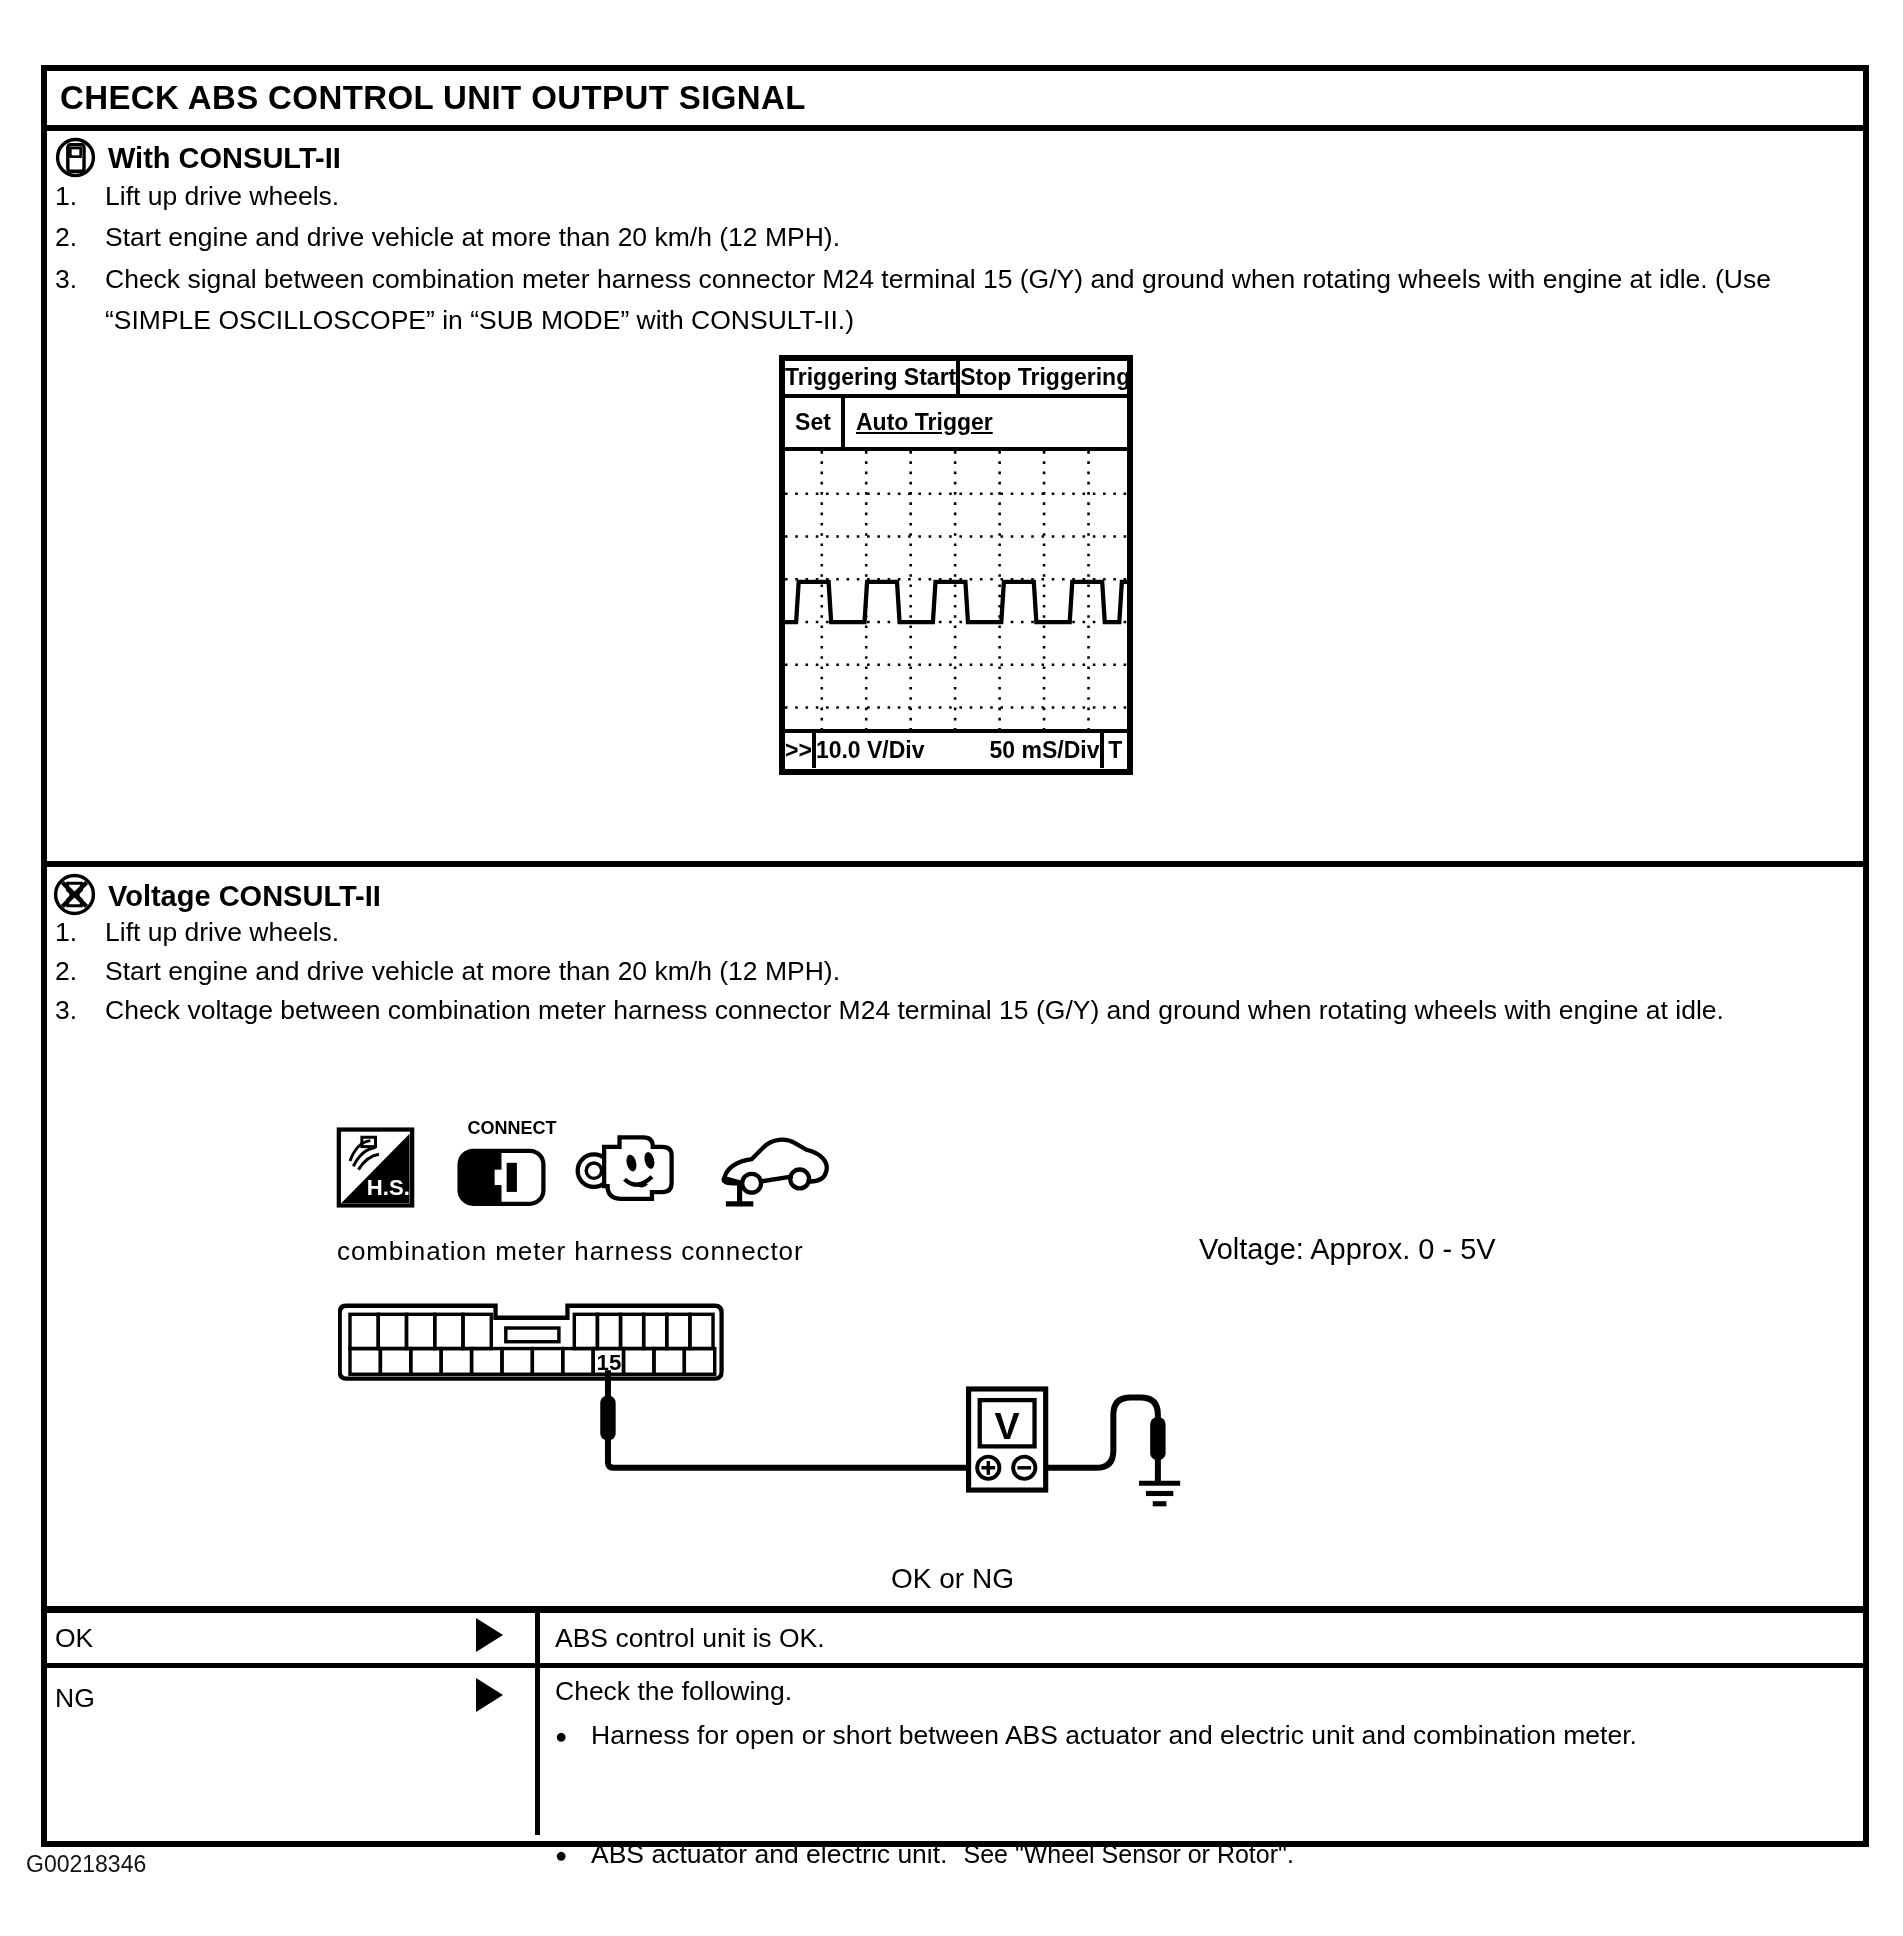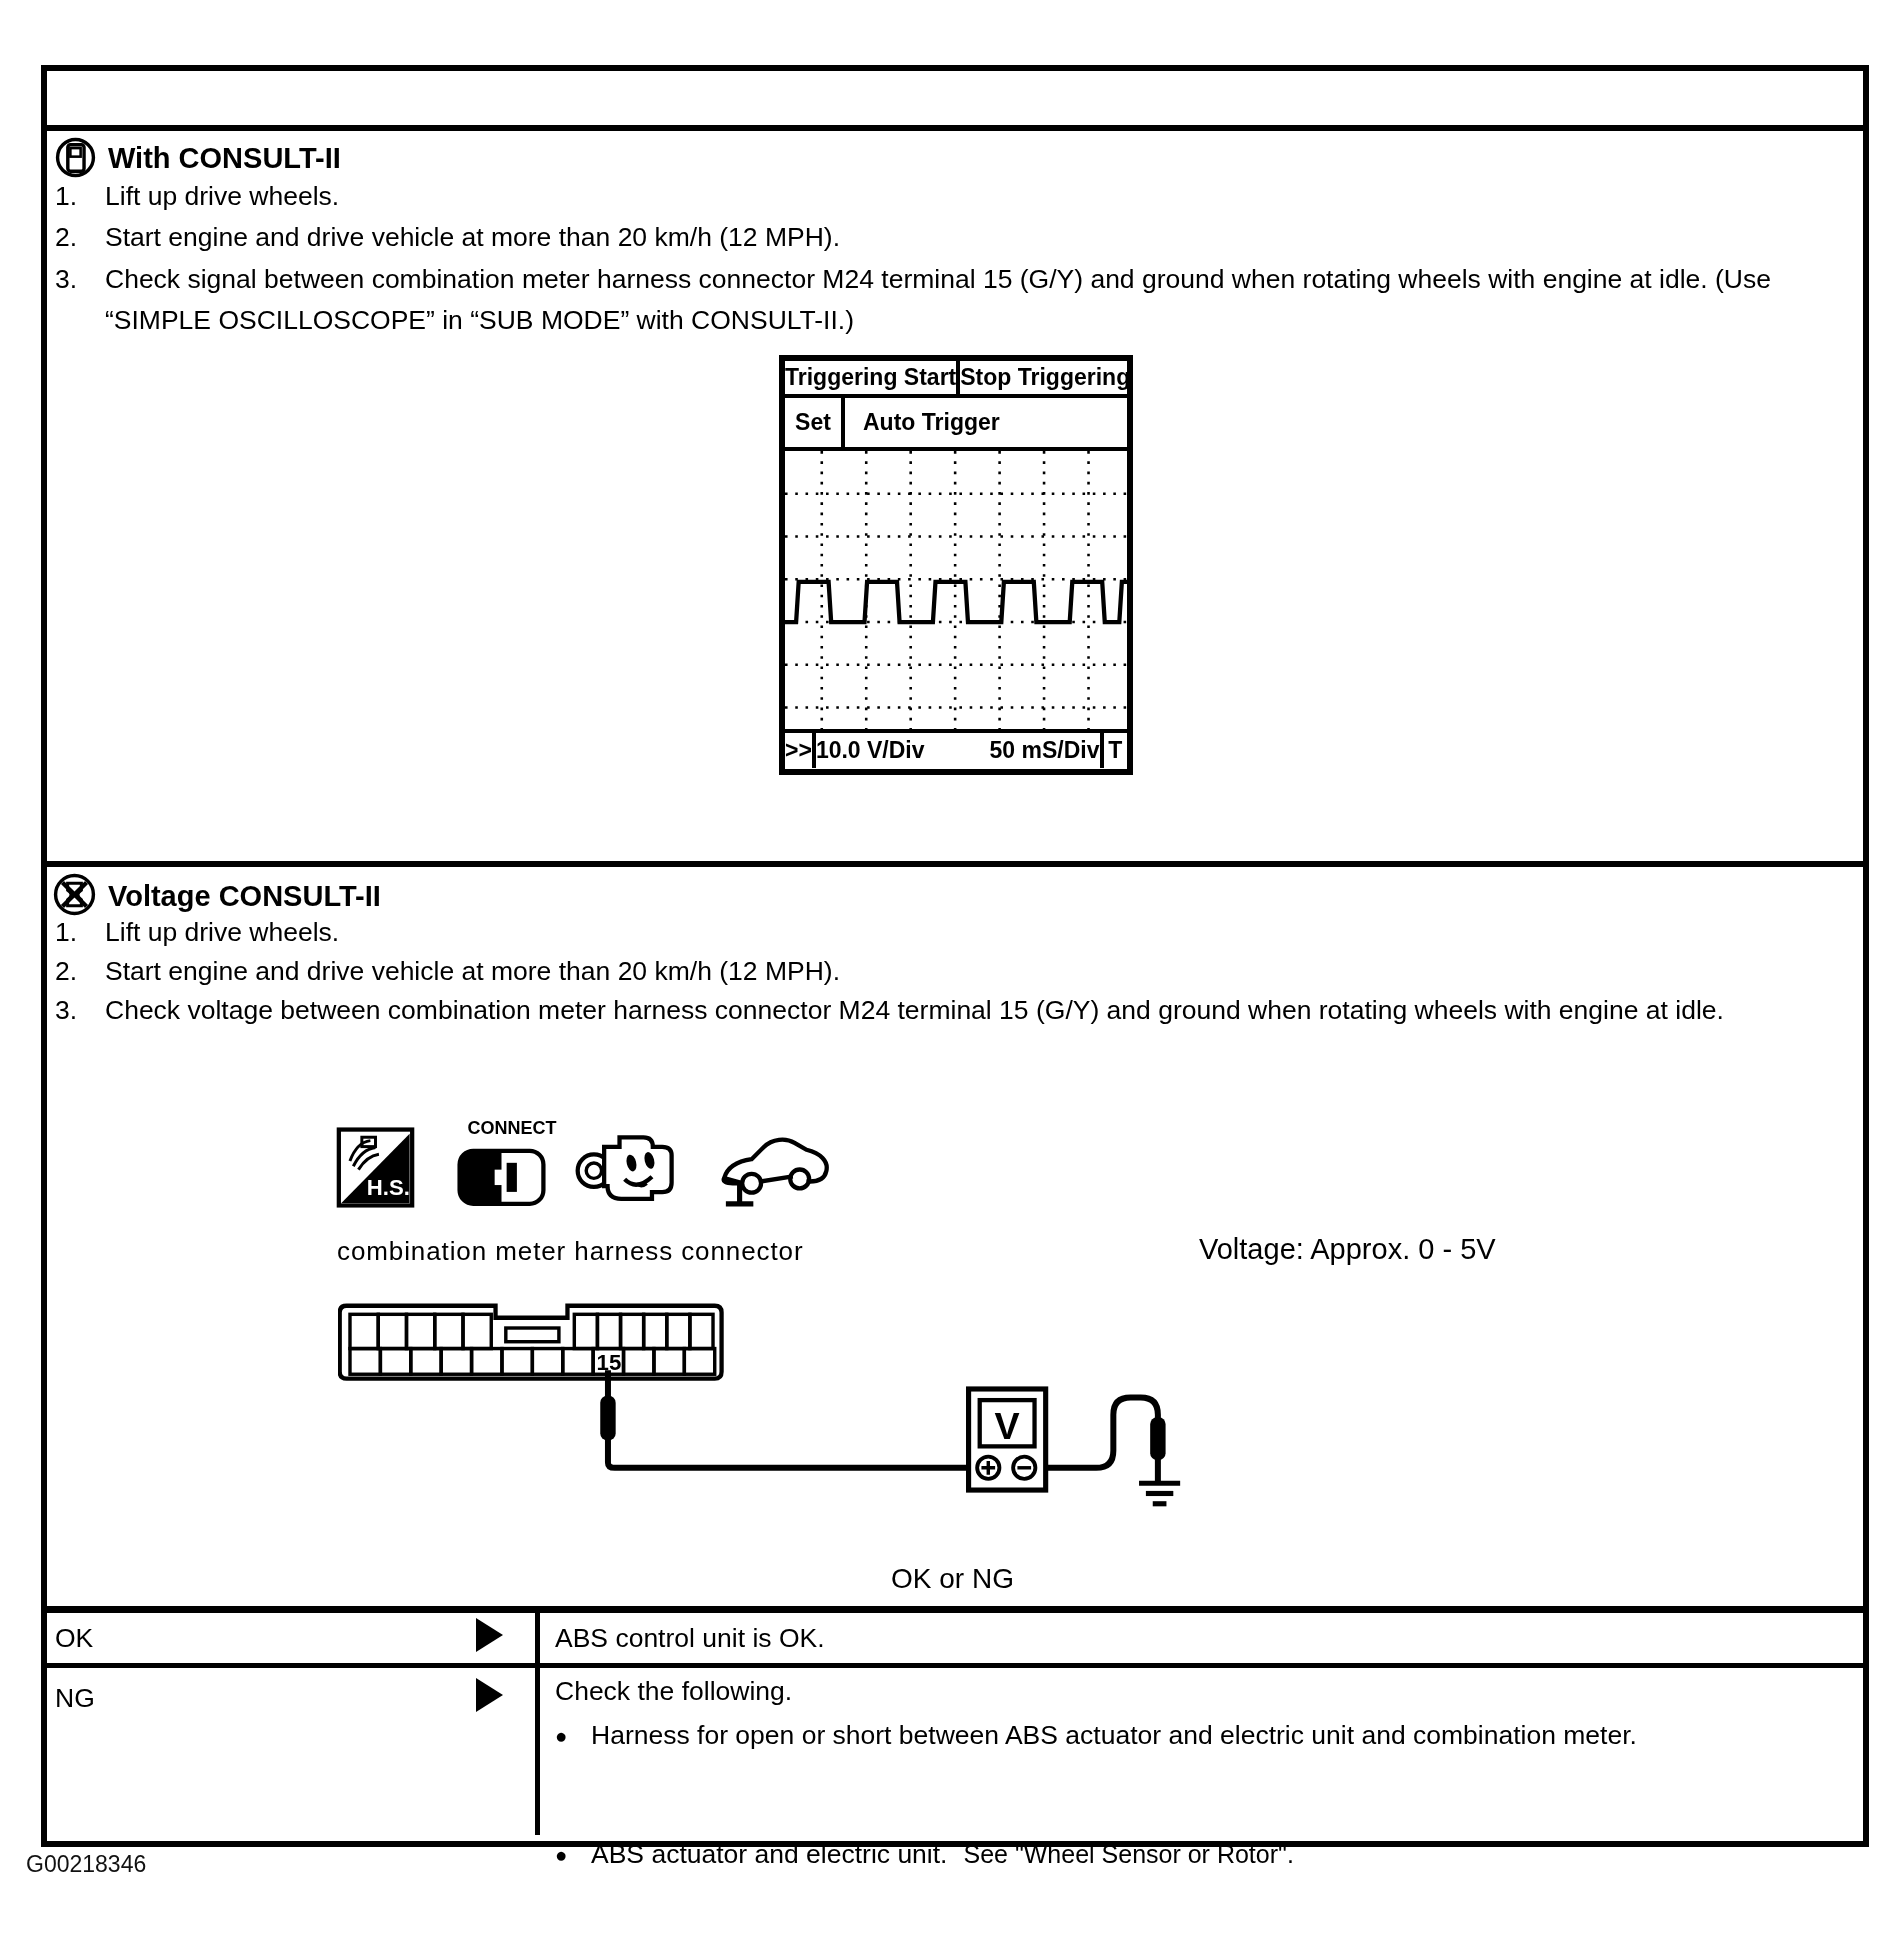--- a/index.html
+++ b/index.html
@@ -15,21 +15,21 @@
   .step{position:absolute;padding-left:50px;width:1721px;font-size:26.5px;line-height:41px;}
   .step .num{position:absolute;left:0;top:0;}
   .bold{font-weight:400;}
   
   .scope{position:absolute;left:779px;top:355px;width:342px;height:408px;border:6px solid #000;background:#fff;}
   .scope-row1{display:flex;height:33px;border-bottom:4.3px solid #000;}
   .scope-row1 .cell-l{width:181px;border-right:4.3px solid #000;display:flex;align-items:center;justify-content:center;}
   .scope-row1 .cell-r{flex:1;display:flex;align-items:center;justify-content:center;}
   .scope-row2{display:flex;height:49px;border-bottom:4.3px solid #000;}
   .scope-row2 .cell-set{width:56px;border-right:4.3px solid #000;display:flex;align-items:center;justify-content:center;}
-  .scope-row2 .cell-at{flex:1;display:flex;align-items:center;padding-left:18px;}
+  .scope-row2 .cell-at{flex:1;display:flex;align-items:center;padding-left:11px;text-decoration:underline;}
   .scope-grid{height:278px;position:relative;}
   .scope-foot{display:flex;height:35px;border-top:4.3px solid #000;}
   .scope-foot .cell-more{width:45px;border-right:4.3px solid #000;display:flex;align-items:center;justify-content:center;}
   .scope-foot .cell-mid{flex:1;display:flex;align-items:center;justify-content:center;gap:65px;}
   .scope-foot .cell-t{width:47px;border-left:4.3px solid #000;display:flex;align-items:center;justify-content:center;}
   .scope-txt{font-size:23px;font-weight:700;white-space:nowrap;}
   
   .arrow{display:inline-block;width:0;height:0;border-left:27px solid #000;
          border-top:17px solid transparent;border-bottom:17px solid transparent;}
   .bullet-item{position:relative;padding-left:36px;font-size:26.5px;line-height:39px;width:1233px;}
@@ -37,20 +37,21 @@
   .note{font-weight:400;font-size:25px;}
   .footer-code{font-size:23px;color:#111;}
 </style>
 </head>
 <body>
 
 <div class="page">
 
   <div class="frame"></div>
 
+  <div class="abs title" style="left:60px;top:79px;">CHECK ABS CONTROL UNIT OUTPUT SIGNAL</div>
   <div class="hline" style="left:41px;top:125px;width:1823px;"></div>
 
   <svg class="abs" style="left:55px;top:137px;" width="41" height="41" viewBox="0 0 48 48">
     <circle cx="24" cy="24" r="21" fill="none" stroke="#000" stroke-width="4"></circle>
     <rect x="15" y="9" width="19" height="31" rx="3" fill="#fff" stroke="#000" stroke-width="4"></rect>
     <rect x="18" y="13" width="12" height="10" fill="none" stroke="#000" stroke-width="3"></rect>
   </svg>
   <div class="abs h2" style="left:108px;top:142px;">With CONSULT-II</div>
 
   <div class="step" style="left:55px;top:176px;">

